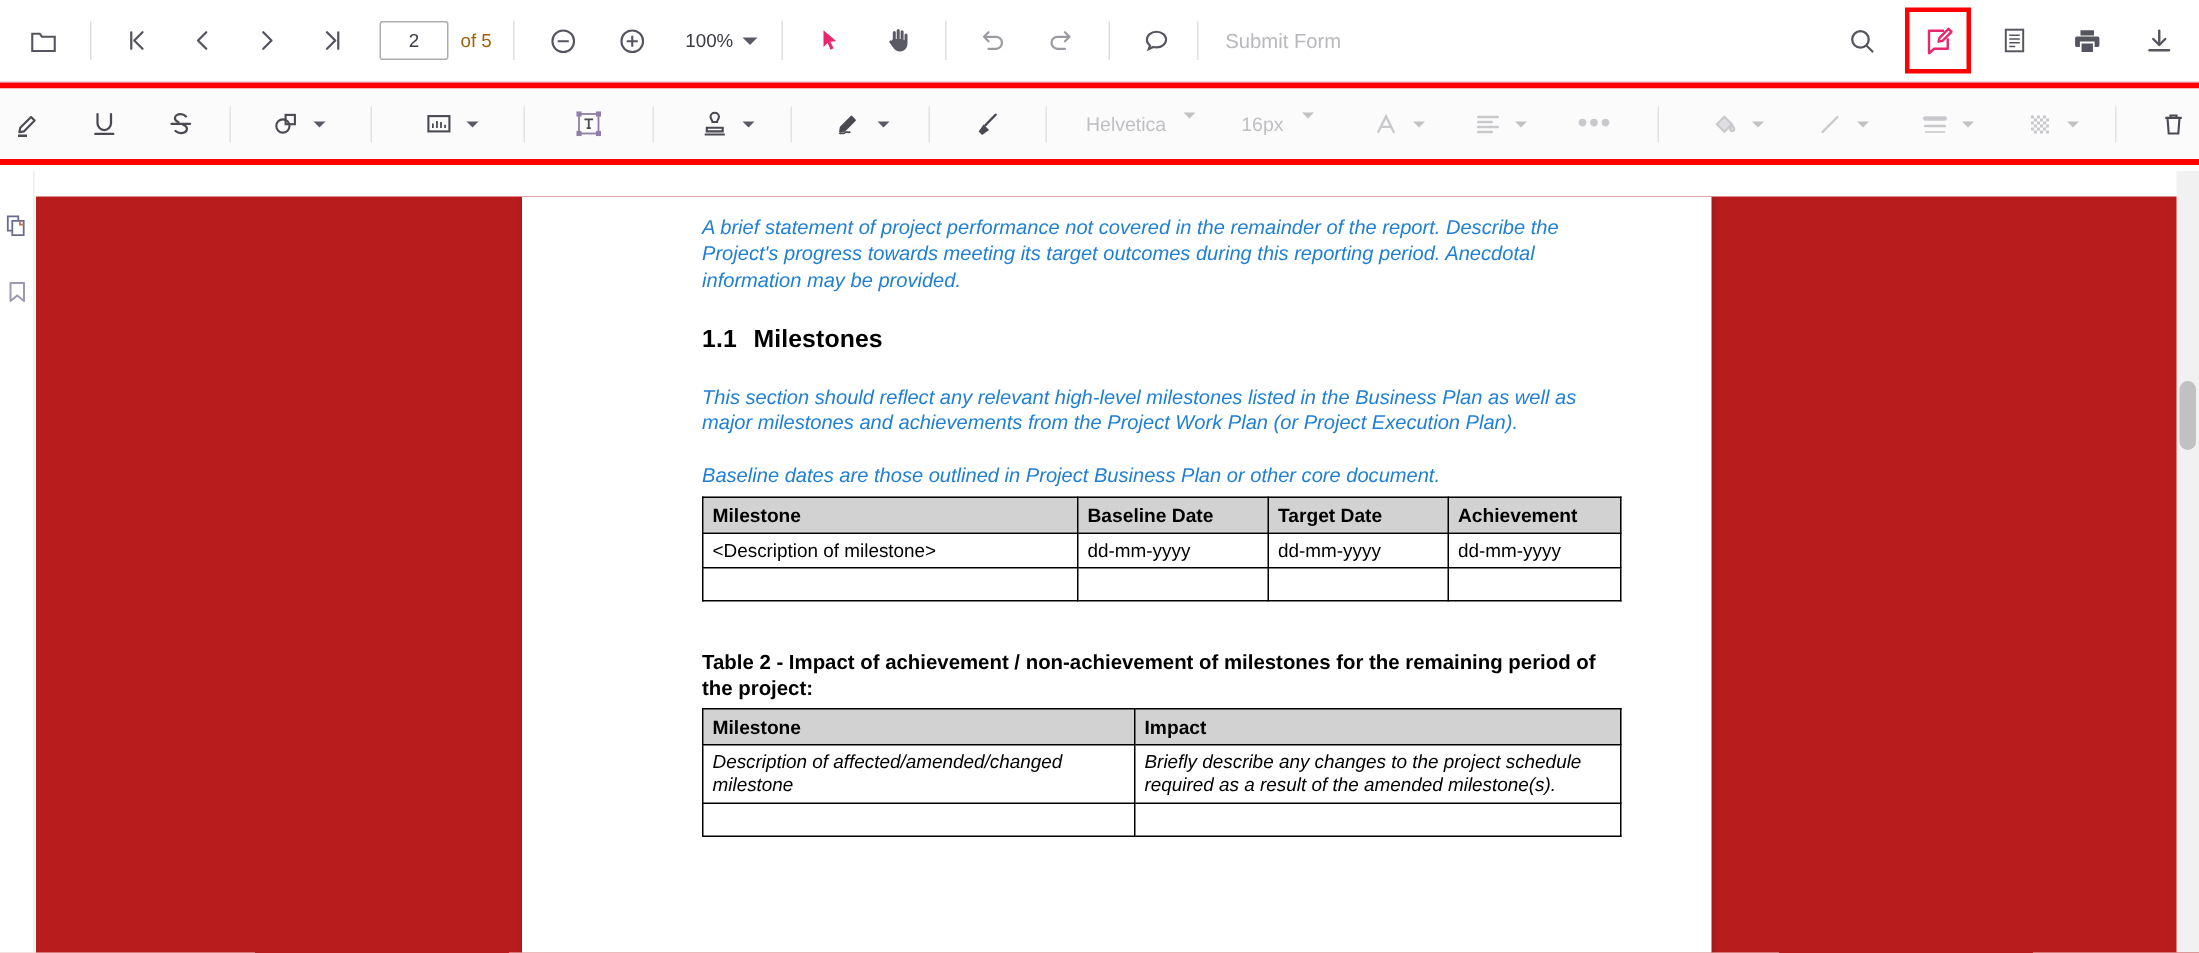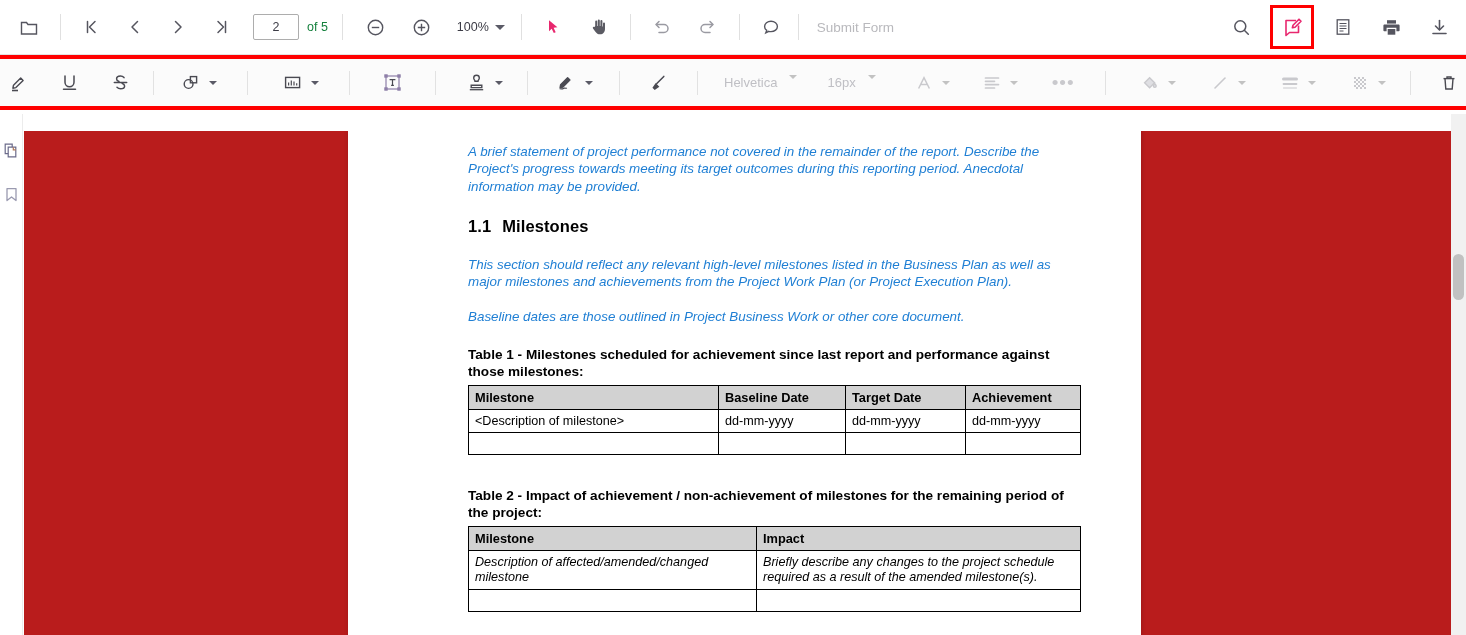--- a/index.html
+++ b/index.html
@@ -27,21 +27,21 @@
   }
   .tb-btn svg { display:block; }
   .sep {
     width:1px; height:26px; background:#e0e0e0; flex:none;
   }
   .pagebox {
     width:46px; height:26px; border:1px solid #adadad; border-radius:2px;
     font-size:12.5px; color:#3c3c46; text-align:center; line-height:24px;
     background:#fff; flex:none;
   }
-  .ofpages { font-size:12.5px; color:#15803d; margin-left:8px; flex:none; white-space:nowrap;}
+  .ofpages { font-size:12.5px; color:#a16207; margin-left:8px; flex:none; white-space:nowrap;}
   .zoomval { font-size:12.5px; color:#3c3c46; flex:none; white-space:nowrap; }
   .caret {
     width:0;height:0;border-left:5px solid transparent;border-right:5px solid transparent;
     border-top:5px solid #5a5a66; margin-left:6px; flex:none;
   }
   .caret.sm { border-left-width:4px;border-right-width:4px;border-top-width:4px; margin-left:4px;}
   .caret.gray { border-top-color:#c2c2c2; }
   .submitform {
     font-size:13.5px; color:#b9b9bd; margin-left:18px; white-space:nowrap; flex:none;
   }
@@ -518,23 +518,22 @@
     <div class="page">
       <div class="pgcontent">
 
         <p class="para-it">A brief statement of project performance not covered in the remainder of the report. Describe the Project's progress towards meeting its target outcomes during this reporting period. Anecdotal information may be provided.</p>
 
         <div class="h2">
           <span class="num">1.1</span><span>Milestones</span>
         </div>
 
         <p class="para-it" style="margin-top:20px">This section should reflect any relevant high-level milestones listed in the Business Plan as well as major milestones and achievements from the Project Work Plan (or Project Execution Plan).</p>
-        <p class="para-it" style="margin-top:18px">Baseline dates are those outlined in Project Business Work or other core document.</p>
-
-        <p class="tcap" style="margin-top:20px">Table 1 - Milestones scheduled for achievement since last report and performance against those milestones:</p>
+        <p class="para-it" style="margin-top:18px">Baseline dates are those outlined in Project Business Plan or other core document.</p>
+
 
         <table class="doc">
           <colgroup>
               <col style="width:250px">
               <col style="width:127px">
               <col style="width:120px">
               <col style="width:115px">
             </colgroup>
           <tbody>
               <tr>

